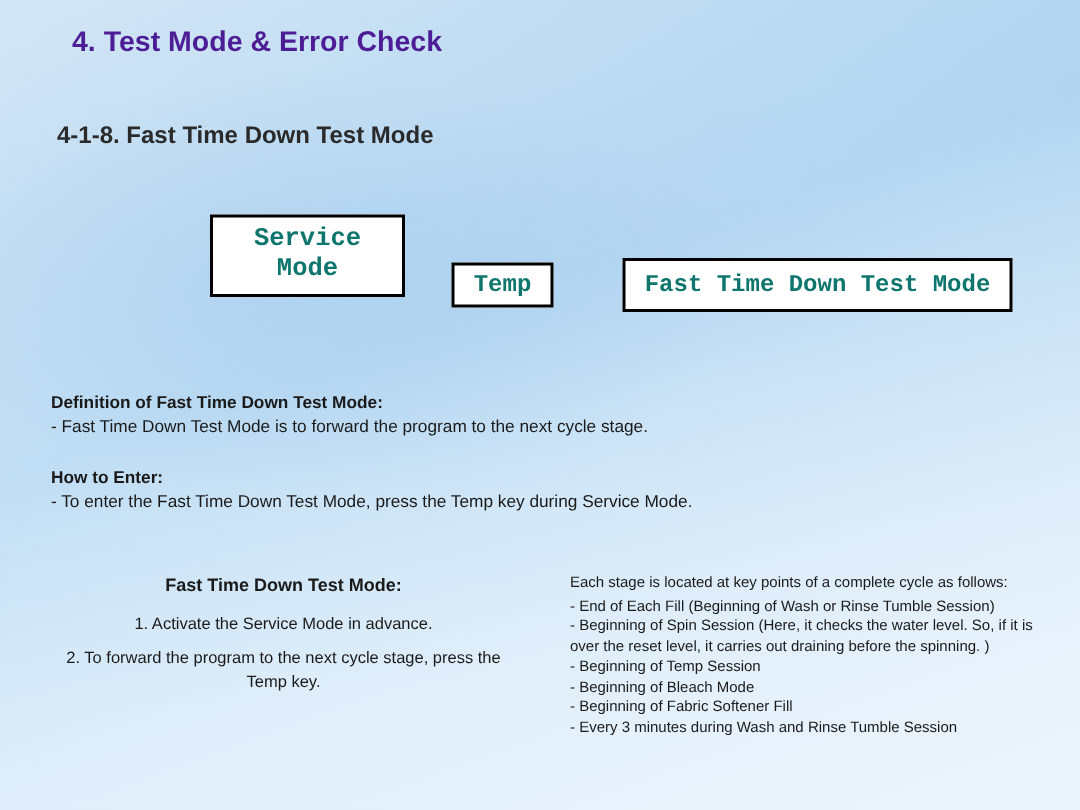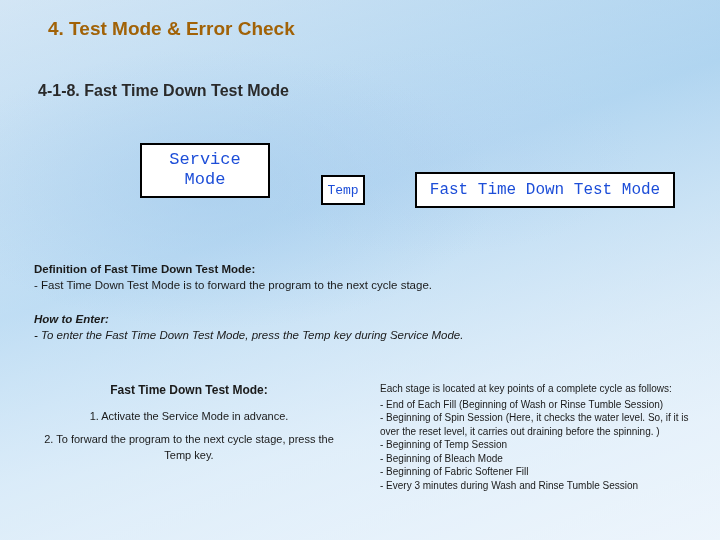--- a/index.html
+++ b/index.html
@@ -14,46 +14,46 @@
     background:
       radial-gradient(ellipse 400px 200px at 30% 35%, rgba(160,200,235,0.5), transparent 70%),
       radial-gradient(ellipse 300px 150px at 60% 28%, rgba(180,210,240,0.4), transparent 70%),
       linear-gradient(175deg, rgba(200,225,245,0.3), rgba(240,248,255,0.6) 80%);
     pointer-events: none;
   }
   .content { position: relative; z-index: 1; width: 100%; height: 100%; }
 
   .main-title {
     position: absolute; left: 48px; top: 18px;
-    font-size: 19px; font-weight: bold; color: #a16207;
+    font-size: 19px; font-weight: bold; color: #4c1d95;
     font-family: Arial, sans-serif;
   }
   .subsection {
     position: absolute; left: 38px; top: 82px;
     font-size: 16px; font-weight: bold; color: #2a2a2a; text-align: right;
   }
 
   .boxes-row {
     position: absolute; top: 170px; left: 0; width: 100%;
     display: flex; align-items: center;
   }
   .box {
     background: #fff; border: 2.5px solid #000; text-align: center;
-    font-weight: normal; color: #1d4ed8;
+    font-weight: bold; color: #0f766e;
     display: flex; align-items: center; justify-content: center;
     font-family: "Courier New", monospace;
   }
   .box.service { position: absolute; left: 140px; width: 130px; height: 55px; font-size: 17px; line-height: 1.15; }
-  .box.temp    { position: absolute; left: 321px; width: 44px;  height: 30px; font-size: 13px; top: 5px; }
+  .box.temp    { position: absolute; left: 301px; width: 68px;  height: 30px; font-size: 16px; top: 5px; }
   .box.fast    { position: absolute; left: 415px; width: 260px; height: 36px; font-size: 16px; top: 2px; }
 
   .def-block { position: absolute; left: 34px; top: 262px; font-size: 11.5px; color: #1a1a1a; line-height: 1.35; }
   .def-block .h { font-weight: bold; }
 
-  .howto-block { position: absolute; left: 34px; top: 312px; font-size: 11.5px; color: #1a1a1a; line-height: 1.35; font-style: italic; }
+  .howto-block { position: absolute; left: 34px; top: 312px; font-size: 11.5px; color: #1a1a1a; line-height: 1.35; }
   .howto-block .h { font-weight: bold; }
 
   .left-col { position: absolute; left: 34px; top: 382px; width: 310px; font-size: 11px; color: #1a1a1a; line-height: 1.4; text-align: center; }
   .left-col .h { font-weight: bold; font-size: 12px; margin-bottom: 10px; display: block; }
   .left-col .step { margin-bottom: 8px; }
 
   .right-col { position: absolute; left: 380px; top: 382px; width: 320px; font-size: 10px; color: #1a1a1a; line-height: 1.35; }
   .right-col .intro { margin-bottom: 2px; }
 </style>
 </head>

